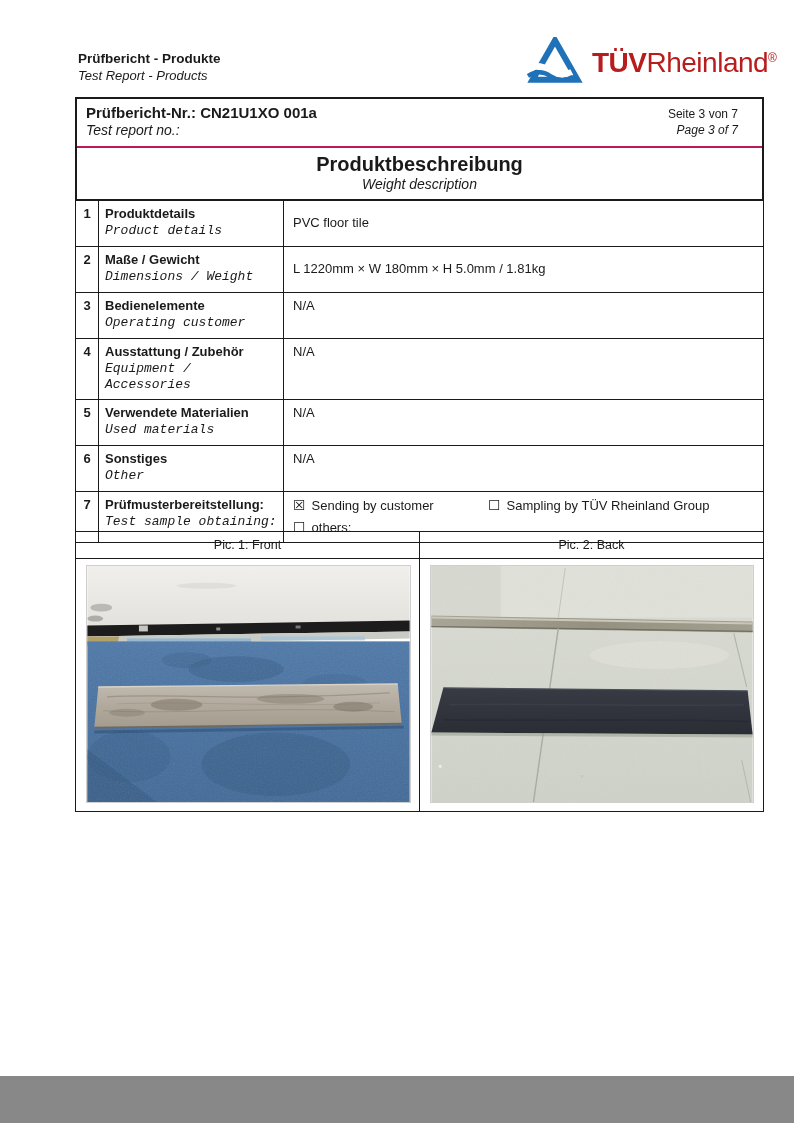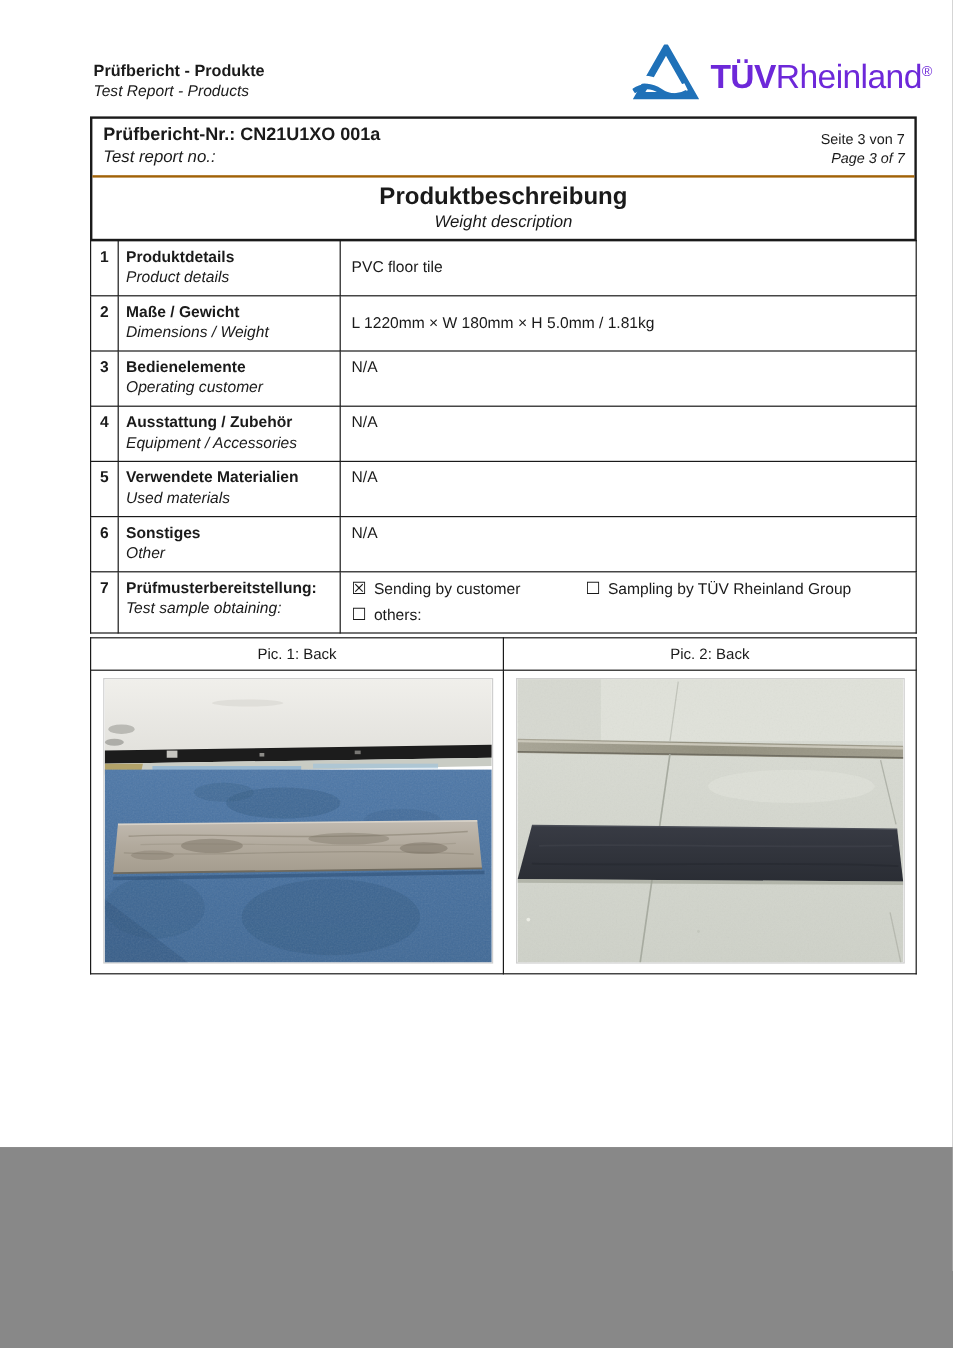--- a/index.html
+++ b/index.html
@@ -1,61 +1,61 @@
 <!DOCTYPE html>
 <html><head>
 <meta charset="utf-8">
 <style>
   * { box-sizing: border-box; margin: 0; padding: 0; }
   html,body { background:#888; }
   .page {
     position: relative;
-    width: 794px; height: 956px;
+    width: 794px; height: 1076px;
     margin: 0 auto;
     background: #ffffff;
     font-family: "Liberation Sans", "DejaVu Sans", sans-serif;
     color: #1a1a1a;
     overflow: hidden;
   }
   
   .hdr-titles { position: absolute; left: 78px; top: 50px; line-height: 1.3; }
   .hdr-titles .t-de { font-weight: bold; font-size: 13.5px; }
   .hdr-titles .t-en { font-style: italic; font-size: 13px; }
   .logo { position: absolute; left: 527px; top: 37px; display: flex; align-items: center; gap: 9px; }
-  .logo-text { font-size: 28px; letter-spacing: -0.5px; white-space: nowrap; color:#6d28d9; }
+  .logo-text { font-size: 28px; letter-spacing: -0.5px; white-space: nowrap; color:#b91c1c; }
   .logo-text .b { font-weight: bold; }
   .logo-text sup { font-size: 12px; vertical-align: 10px; letter-spacing: 0; }
   
   .report-box {
     position: absolute; left: 75px; top: 97px; width: 689px;
     border: 2px solid #1a1a1a;
   }
   .rb-top {
-    display: flex; justify-content: space-between; align-items: flex-end;
-    padding: 5px 8px 6px 9px;
-    border-bottom: 2px solid #a16207;
+    display: flex; justify-content: space-between; align-items: center;
+    padding: 5px 24px 6px 9px;
+    border-bottom: 2px solid #be185d;
   }
   .rb-nr .nr-de { font-weight: bold; font-size: 15px; }
   .rb-nr .nr-en { font-style: italic; font-size: 14px; line-height: 1.35; }
   .rb-page { text-align: right; font-size: 12px; line-height: 1.35; padding-top: 1px; }
   .rb-page .pg-en { font-style: italic; }
   .rb-bottom { text-align: center; padding: 5px 0 7px; }
   .rb-bottom .sec-de { font-weight: bold; font-size: 20px; }
   .rb-bottom .sec-en { font-style: italic; font-size: 14px; }
   
   .desc-table {
     position: absolute; left: 75px; top: 200px; width: 689px;
     border-collapse: collapse; table-layout: fixed;
     font-size: 13px;
   }
   .desc-table td { border: 1.5px solid #1a1a1a; vertical-align: top; padding: 5px 6px; }
   .desc-table .c-num { width: 23px; text-align: center; font-weight: bold; padding-left:2px; padding-right:2px; }
   .desc-table .c-label { width: 185px; }
   .desc-table .lbl-de { font-weight: bold; line-height: 1.28; }
-  .desc-table .lbl-en { font-style: italic; line-height: 1.28; }
+  .desc-table .lbl-en { font-style: italic; line-height: 1.28; font-family: Liberation Mono, monospace; }
   .desc-table .c-val { padding-left: 9px; line-height: 1.28; }
   .desc-table tr.v-mid .c-val { vertical-align: middle; }
   .desc-table tr { height: 46px; }
   .desc-table tr.r7 { height: 50px; }
   .opt-line { display: flex; gap: 0; margin-bottom: 4px; }
   .opt-line:last-child { margin-bottom: 0; }
   .opt { display: inline-flex; align-items: baseline; gap: 6px; }
   .opt .box { font-size: 14px; }
   .opt-first { width: 195px; }
   
@@ -181,21 +181,21 @@
           </span>
         </div>
       </td>
     </tr>
   </tbody>
     </table>
 
   <table class="pics-table">
     <tbody>
         <tr>
-      <td class="cap">Pic. 1: Back</td>
+      <td class="cap">Pic. 1: Front</td>
       <td class="cap">Pic. 2: Back</td>
     </tr>
     <tr>
       <td class="photo-cell">
 
         <svg class="photo" width="325" height="238" viewBox="0 0 325 238">
           <defs>
             <linearGradient id="wallGrad" x1="0" y1="0" x2="0" y2="1">
               <stop offset="0" stop-color="#f0efeb"></stop>
                   <stop offset="1" stop-color="#e2e1dc"></stop>

